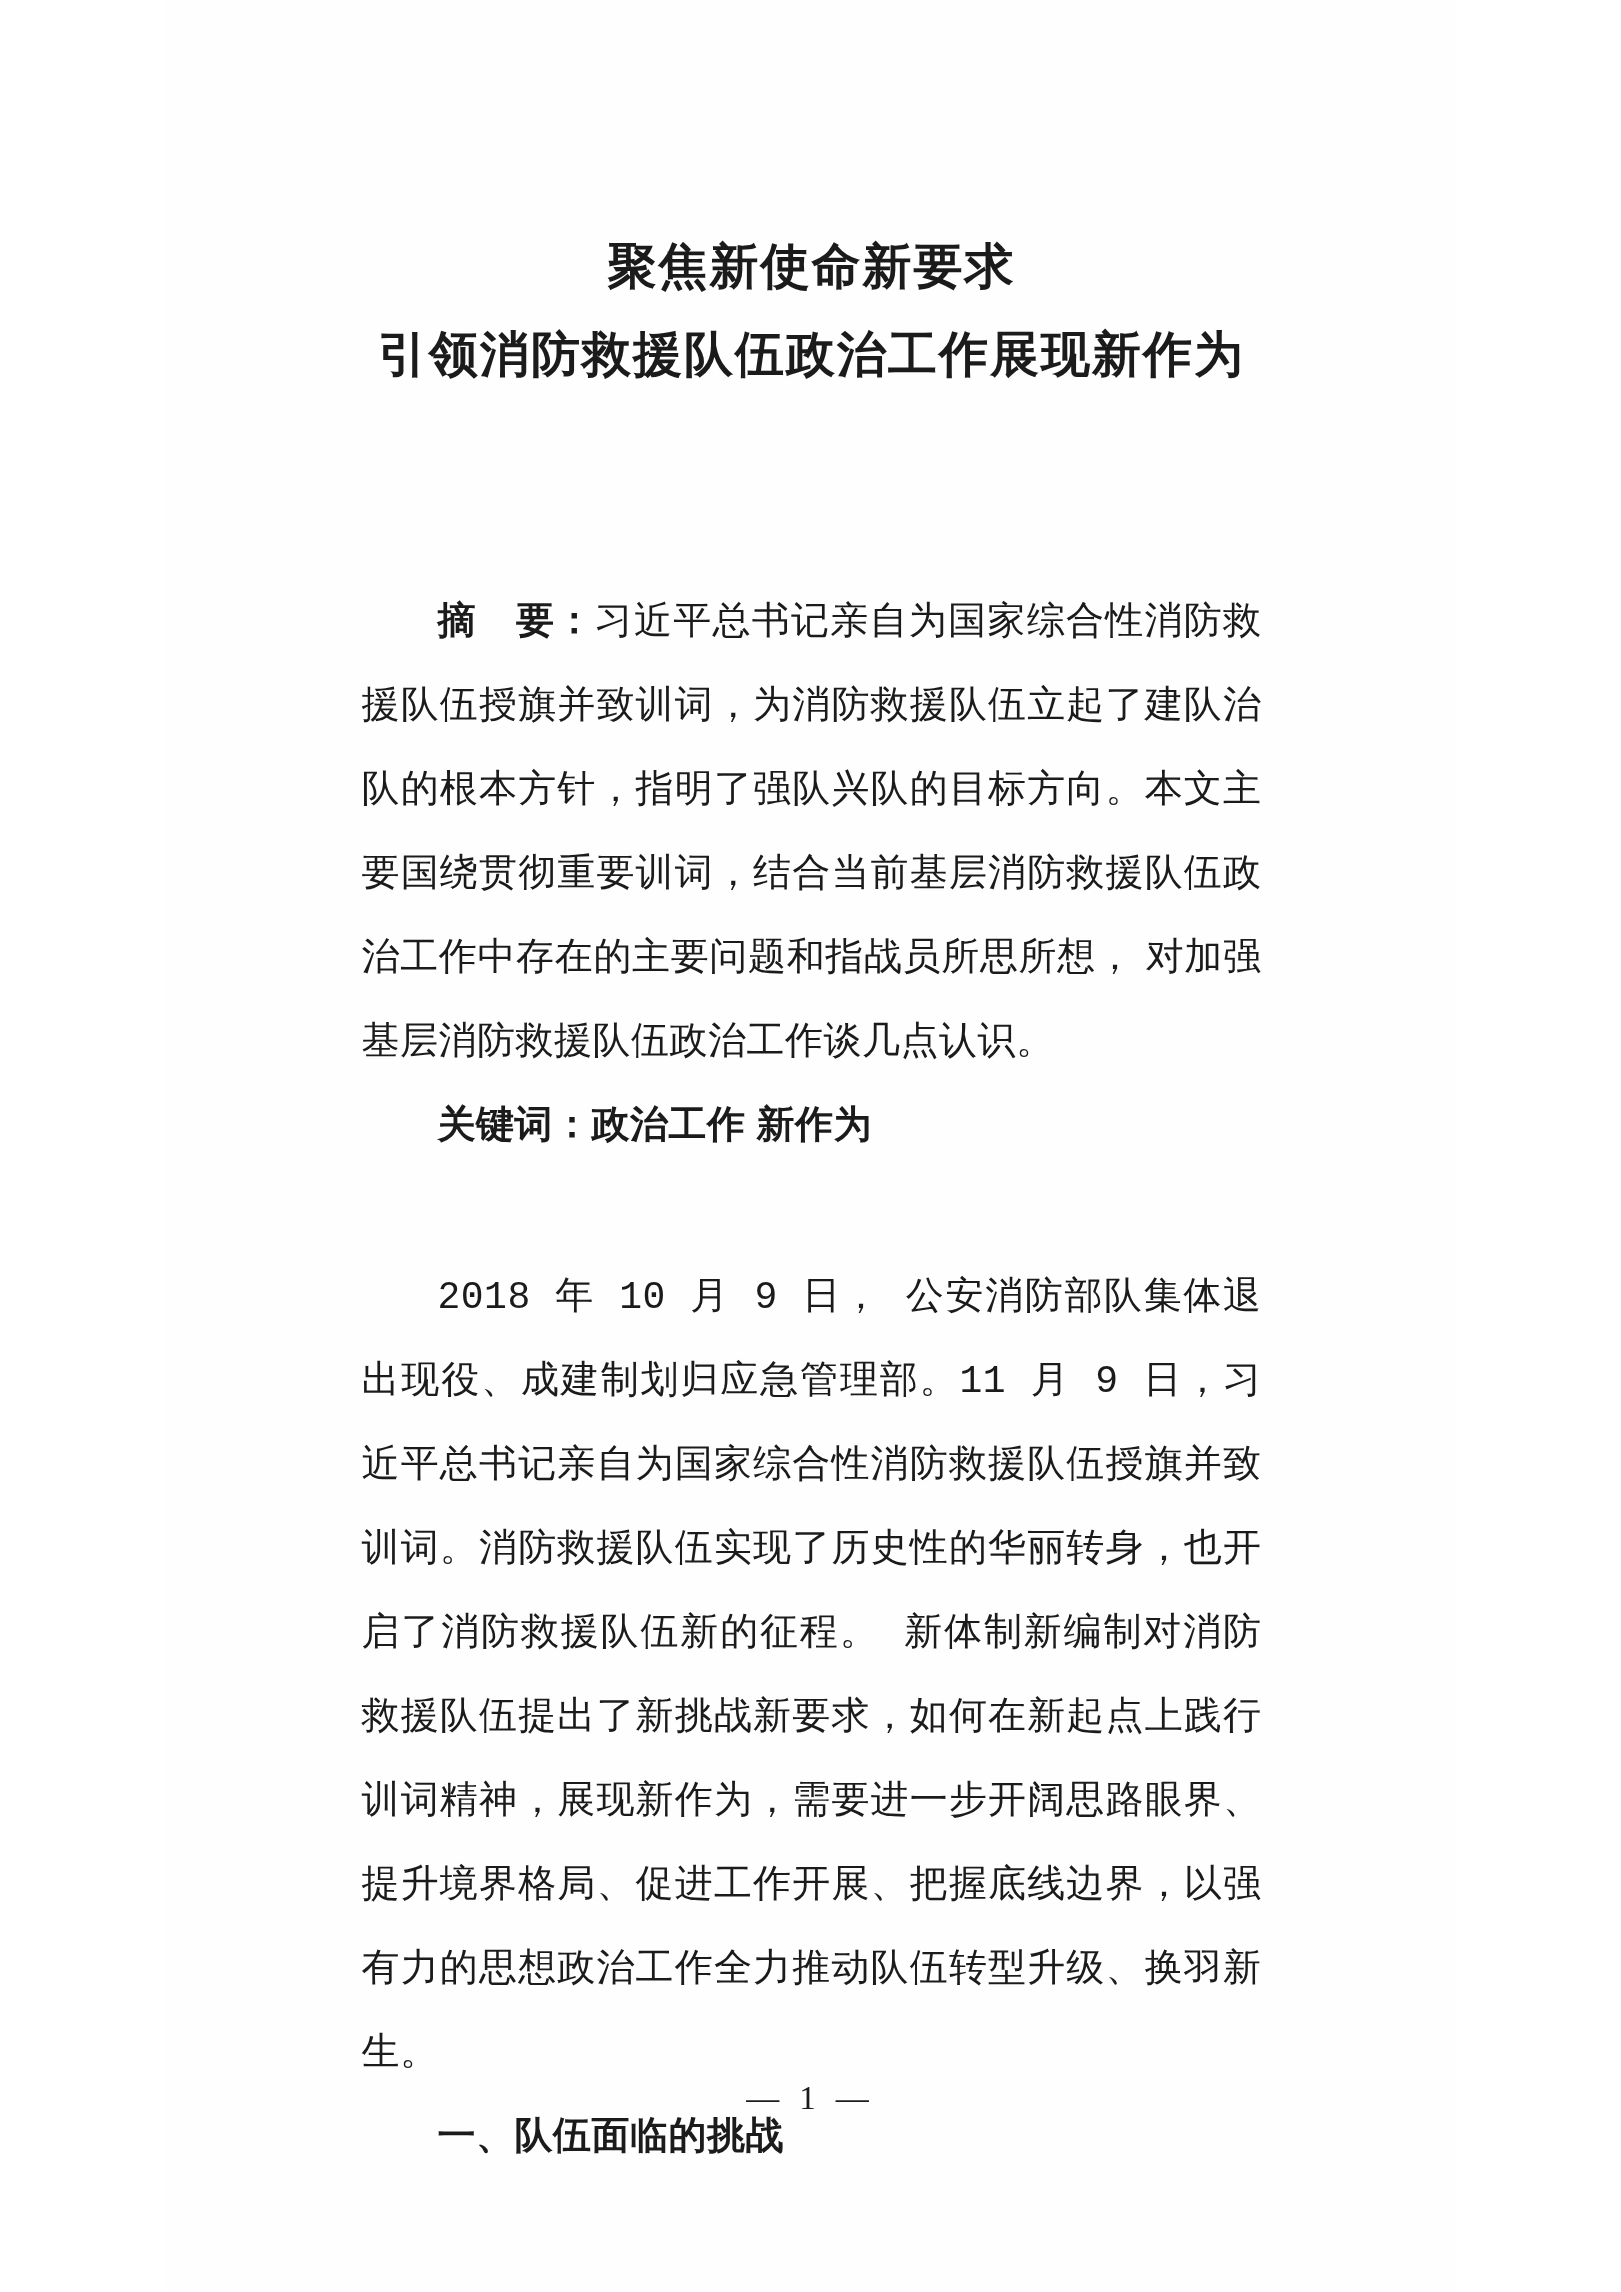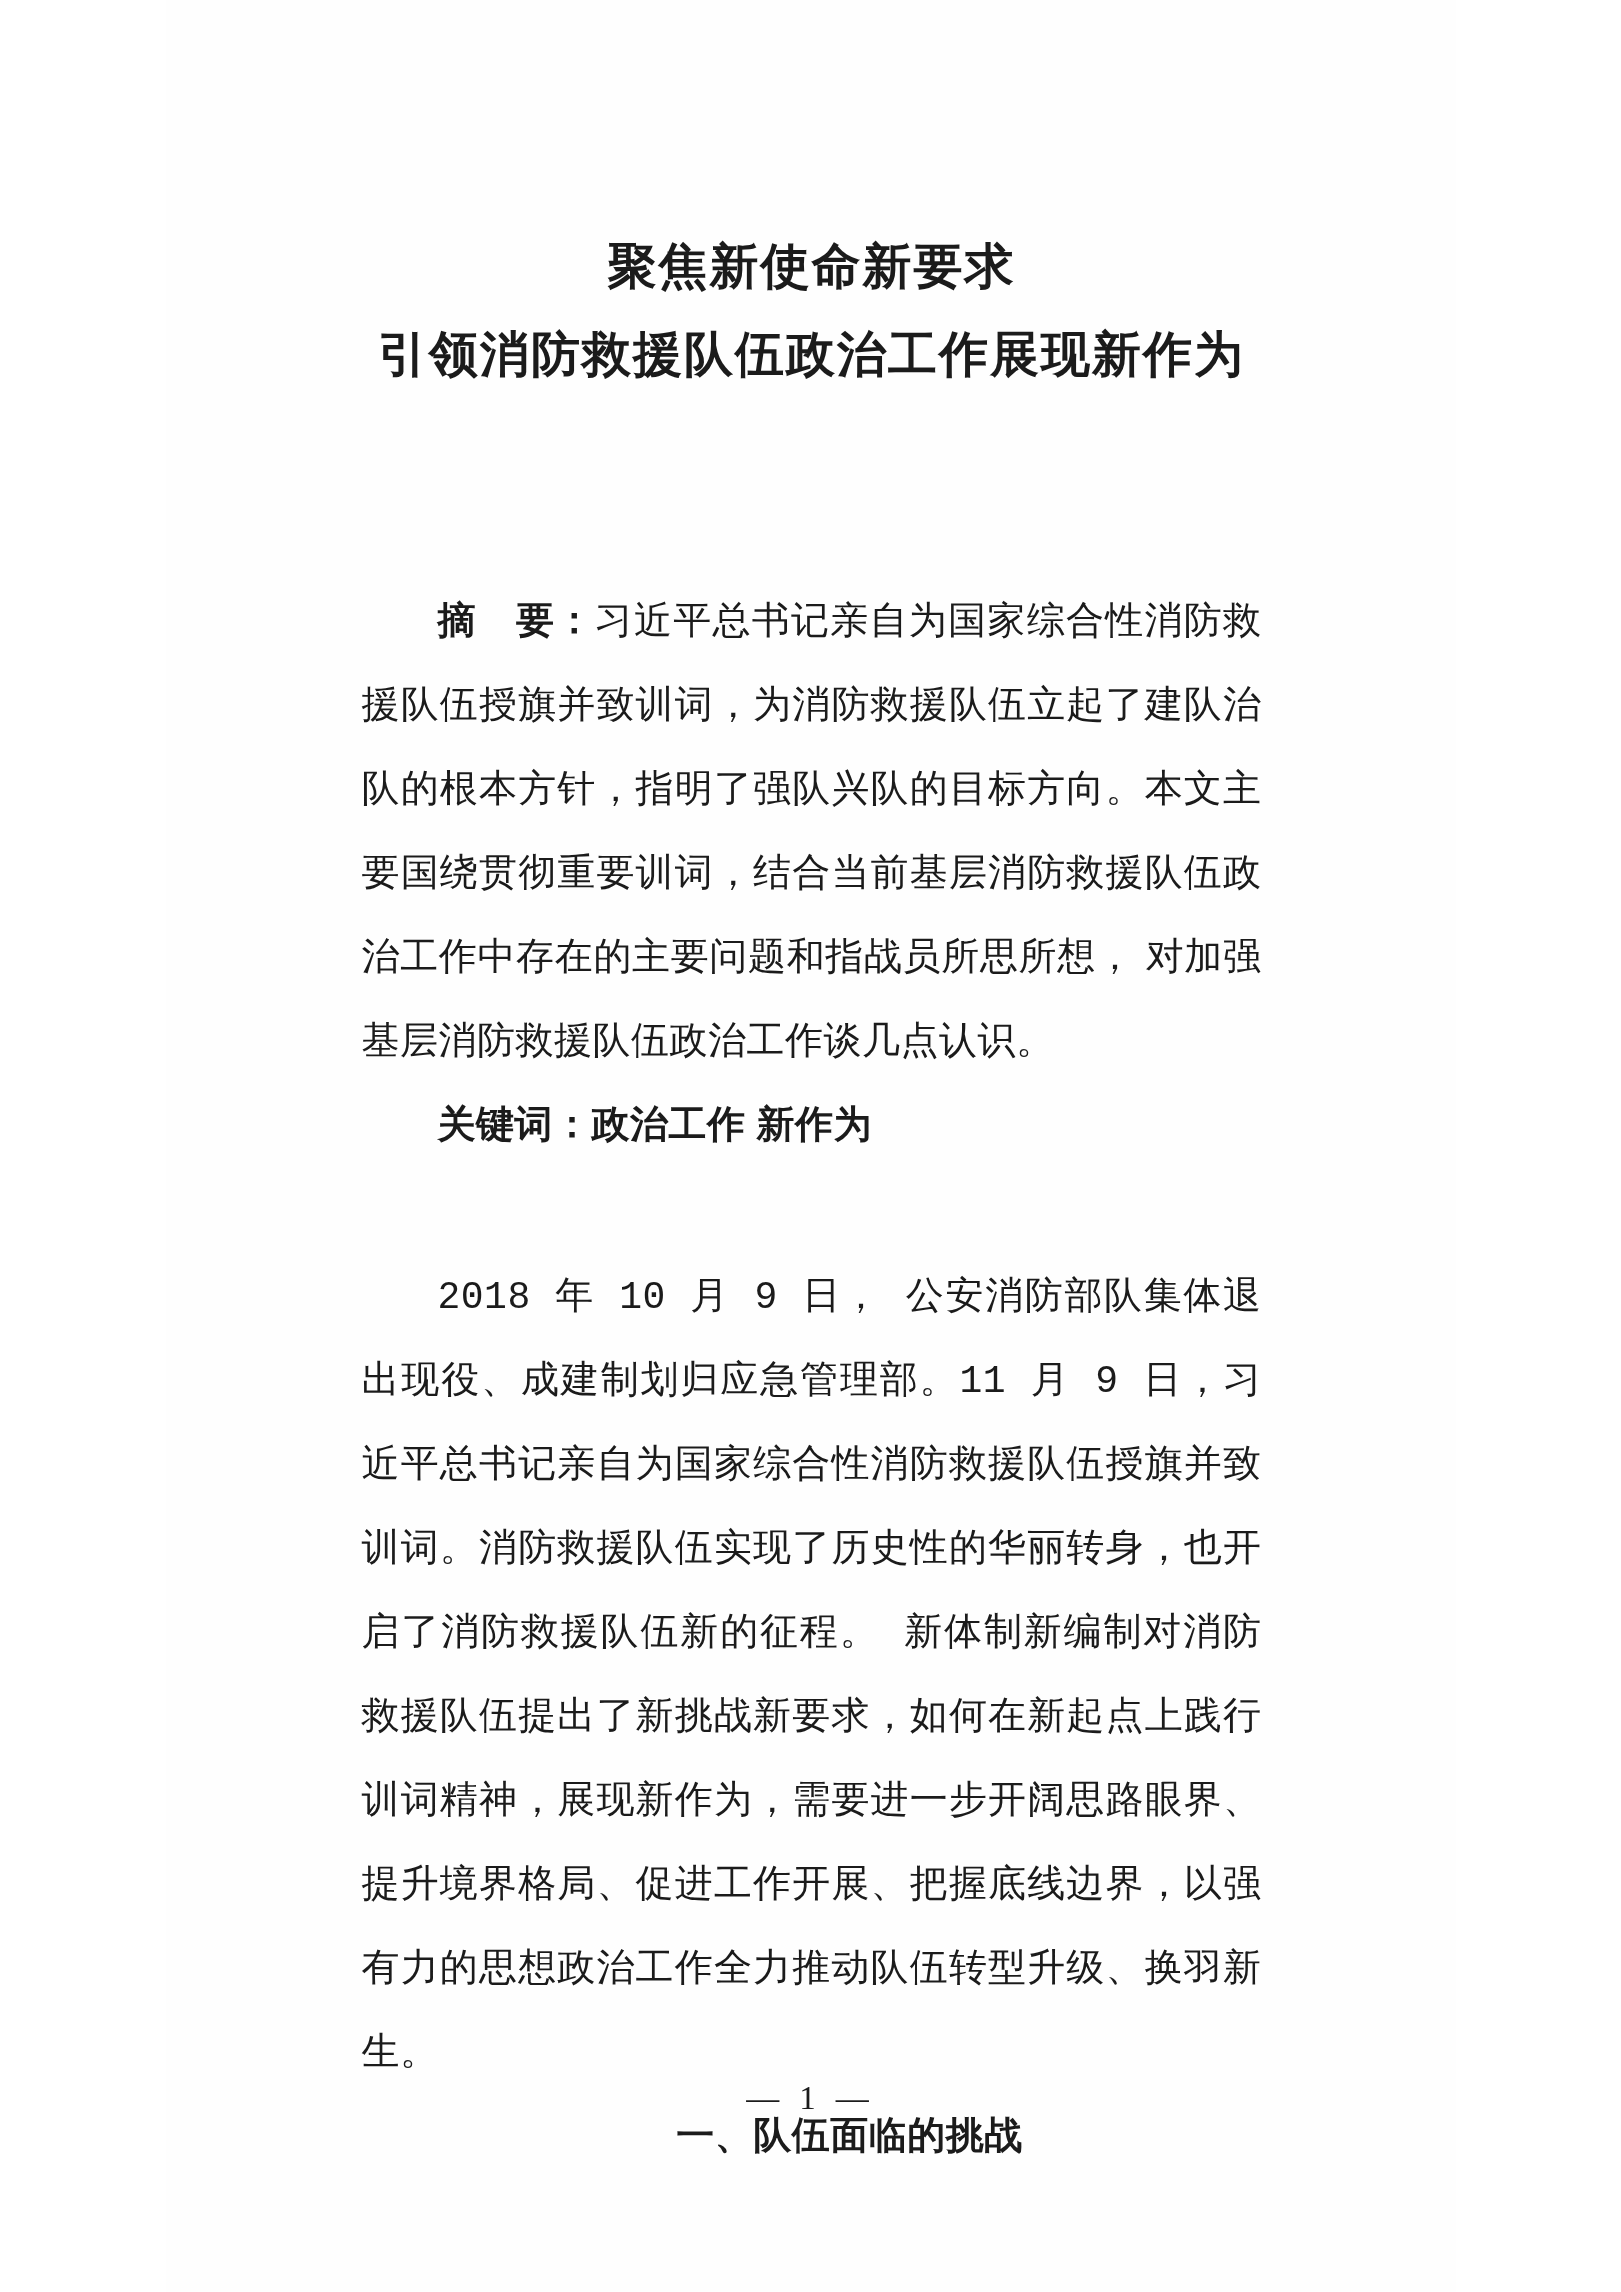--- a/index.html
+++ b/index.html
@@ -50,21 +50,21 @@
   }
   .bold {
     font-weight: 700;
   }
   .body-block {
     margin-top: 90px;
     font-family: Liberation Mono, monospace;
   }
   .para.heading {
     font-weight: 700;
-    text-align: center;
+    text-align: left;
   }
   .footer {
     position: absolute;
     top: 2080px;
     left: 0;
     width: 100%;
     text-align: center;
   }
   .page-num {
     font-family: "Liberation Serif", serif;

